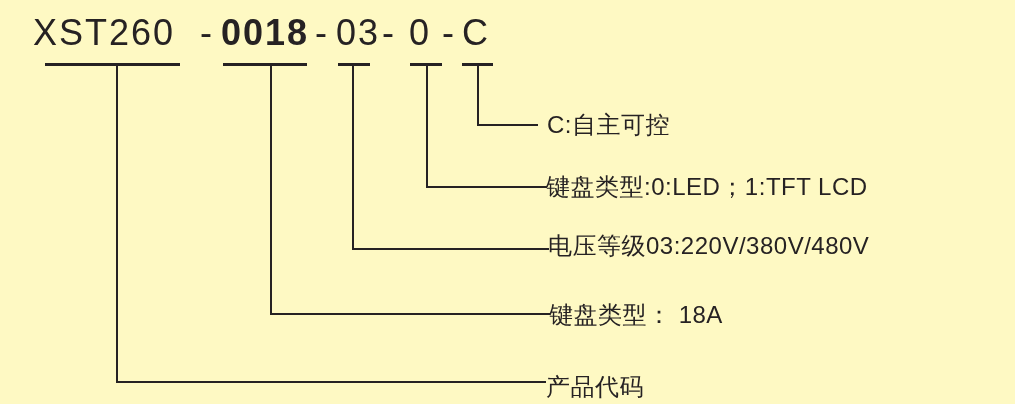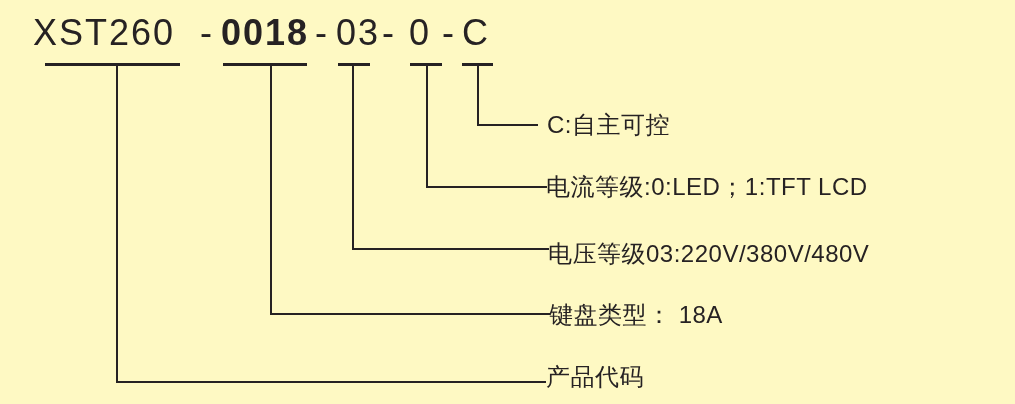--- a/index.html
+++ b/index.html
@@ -73,23 +73,23 @@
   .lbl {
     position: absolute;
     font-size: 24px;
     line-height: 29px;
     letter-spacing: 0.5px;
     white-space: pre;
     color: #262223;
   }
   .lbl-5 { left: 547px; top: 110px; }
   .lbl-4 { left: 546px; top: 172px; }
-  .lbl-3 { left: 548px; top: 239px; }
+  .lbl-3 { left: 548px; top: 231px; }
   .lbl-2 { left: 549px; top: 300px; }
-  .lbl-1 { left: 546px; top: 362px; }
+  .lbl-1 { left: 546px; top: 372px; }
 </style>
 </head>
 <body>
 
 <div class="canvas">
 
   <div>
     <span class="seg seg-1">XST260</span>
     <span class="sep sep-1">-</span>
     <span class="seg seg-2">0018</span>
@@ -112,18 +112,18 @@
   <div class="vline v-2"></div>
   <div class="hline h-2"></div>
   <div class="vline v-3"></div>
   <div class="hline h-3"></div>
   <div class="vline v-4"></div>
   <div class="hline h-4"></div>
   <div class="vline v-5"></div>
   <div class="hline h-5"></div>
 
   <div class="lbl lbl-5">C:自主可控</div>
-  <div class="lbl lbl-4">电流等级:0:LED；1:TFT LCD</div>
+  <div class="lbl lbl-4">键盘类型:0:LED；1:TFT LCD</div>
   <div class="lbl lbl-3">电压等级03:220V/380V/480V</div>
   <div class="lbl lbl-2">键盘类型： 18A</div>
   <div class="lbl lbl-1">产品代码</div>
 
 </div>
 
 </body></html>

